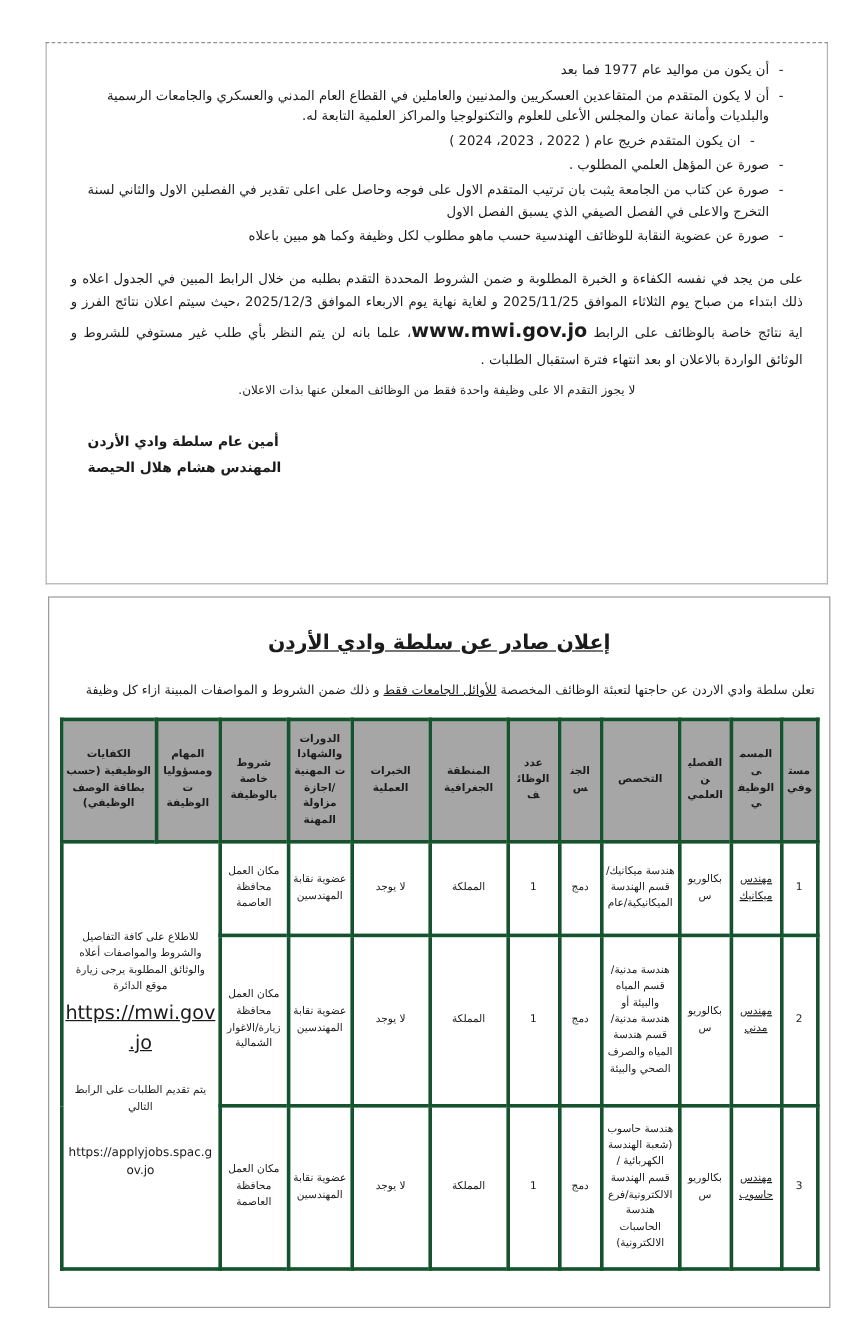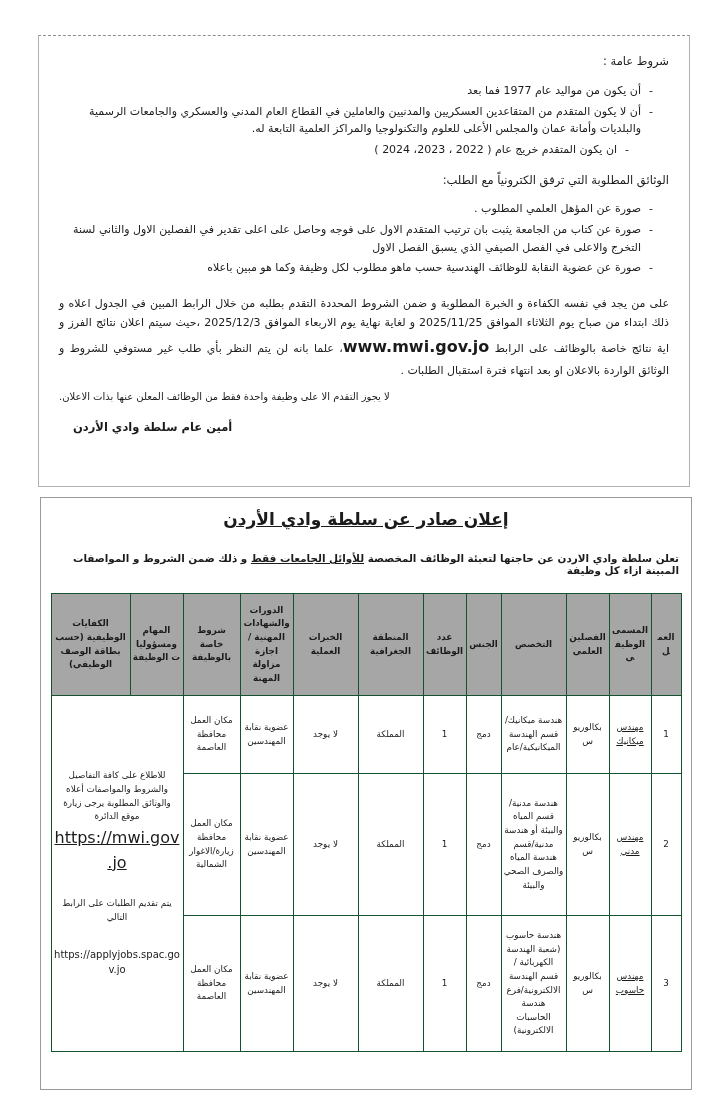--- a/index.html
+++ b/index.html
@@ -16,71 +16,69 @@
   }
   .sec-heading { font-size: 11.5px; margin: 4px 0 14px; }
   .bullets { margin-right: 16px; }
   .bullet { display: flex; gap: 8px; font-size: 11px; line-height: 1.6; margin-bottom: 3px; }
   .bullet .dash { flex: 0 0 auto; }
   .bullet .btxt { flex: 1 1 auto; }
   .bullet.indent { margin-right: 24px; }
   .docs-heading { margin: 15px 0 13px; }
   .para { font-size: 11px; line-height: 1.78; text-align: justify; margin: 17px 0 10px; }
   .inline-link { font-weight: bold; font-size: 16px; }
-  .note { font-size: 10px; text-align: left; }
-  .signature { margin-top: 15px; text-align: left; font-weight: bold; font-size: 11.5px; line-height: 1.85; padding-left: 14px; }
+  .note { font-size: 10px; text-align: center; }
+  .signature { margin-top: 27px; text-align: left; font-weight: bold; font-size: 11.5px; line-height: 1.85; padding-left: 14px; }
   
   .box2 {
     position: absolute; left: 40px; top: 497px; width: 652px; height: 593px;
-    border: 1px solid #9a9a9a; padding: 5px 8px 0 8px;
+    border: 1px solid #9a9a9a; padding: 22px 8px 0 8px;
   }
   .title { text-align: center; font-weight: bold; font-size: 17px; text-decoration: underline; margin-top: 6px; }
-  .subtitle { margin-top: 23px; font-size: 10.4px; font-weight: bold; text-align: right; padding: 0 4px; }
+  .subtitle { margin-top: 23px; font-size: 10.4px; font-weight: normal; text-align: right; padding: 0 4px; }
   .subtitle .u { text-decoration: underline; }
   table.jobs { border-collapse: collapse; table-layout: fixed; width: 630px; margin: 17px auto 0; direction: rtl; }
   table.jobs th, table.jobs td {
-    border: 1px solid #14532d; text-align: center; vertical-align: middle;
+    border: 3px solid #14532d; text-align: center; vertical-align: middle;
     padding: 2px; font-size: 8.8px; line-height: 1.55; word-wrap: break-word; overflow: hidden;
   }
   table.jobs th { background: #a6a6a6; font-weight: bold; }
   tr.hdr { height: 102px; }
   tr.r1 { height: 78px; }
   tr.r2 { height: 142px; }
   tr.r3 { height: 136px; }
   td.jobtitle { text-decoration: underline; }
   td.info { vertical-align: top; padding: 40px 6px 0 6px; font-size: 9.2px; line-height: 1.7; }
   .info-link1 { display: block; font-size: 16px; text-decoration: underline; margin-top: 2px; direction: ltr; color: #1b1b1b; }
   .info-line2 { margin-top: 22px; }
   .info-link2 { display: block; font-size: 10px; margin-top: 22px; direction: ltr; color: #1b1b1b; }
 </style>
 </head>
 <body>
 
 <div class="page">
 
   <div class="box1">
 
-    <div class="sec-heading">شروط عامة :</div>
 
     <div class="bullets">
       <div class="bullet">
         <span class="dash">-</span>
         <span class="btxt">أن يكون من مواليد عام 1977 فما بعد</span>
       </div>
       <div class="bullet">
         <span class="dash">-</span>
         <span class="btxt">أن لا يكون المتقدم من المتقاعدين العسكريين والمدنيين والعاملين في القطاع العام المدني والعسكري والجامعات الرسمية والبلديات وأمانة عمان والمجلس الأعلى للعلوم والتكنولوجيا والمراكز العلمية التابعة له.</span>
       </div>
       <div class="bullet indent">
         <span class="dash">-</span>
         <span class="btxt">ان يكون المتقدم خريج عام ( 2022 ، 2023، 2024 )</span>
       </div>
     </div>
 
-    <div class="sec-heading docs-heading">الوثائق المطلوبة التي ترفق الكترونياً مع الطلب:</div>
 
     <div class="bullets">
       <div class="bullet">
         <span class="dash">-</span>
         <span class="btxt">صورة عن المؤهل العلمي المطلوب .</span>
       </div>
       <div class="bullet">
         <span class="dash">-</span>
         <span class="btxt">صورة عن كتاب من الجامعة يثبت بان ترتيب المتقدم الاول على فوجه وحاصل على اعلى تقدير في الفصلين الاول والثاني لسنة التخرج والاعلى في الفصل الصيفي الذي يسبق الفصل الاول</span>
       </div>
@@ -89,20 +87,21 @@
         <span class="btxt">صورة عن عضوية النقابة للوظائف الهندسية حسب ماهو مطلوب لكل وظيفة وكما هو مبين باعلاه</span>
       </div>
     </div>
 
     <p class="para"><span>على من يجد في نفسه الكفاءة و الخبرة المطلوبة و ضمن الشروط المحددة التقدم بطلبه من خلال الرابط المبين في الجدول اعلاه و ذلك ابتداء من صباح يوم الثلاثاء الموافق 2025/11/25 و لغاية نهاية يوم الاربعاء الموافق 2025/12/3 ،حيث سيتم اعلان نتائج الفرز و اية نتائج خاصة بالوظائف على الرابط </span><span class="inline-link">www.mwi.gov.jo</span><span>، علما بانه لن يتم النظر بأي طلب غير مستوفي للشروط و الوثائق الواردة بالاعلان او بعد انتهاء فترة استقبال الطلبات .</span></p>
 
     <div class="note">لا يجوز التقدم الا على وظيفة واحدة فقط من الوظائف المعلن عنها بذات الاعلان.</div>
 
     <div class="signature">
       <div>أمين عام سلطة وادي الأردن</div>
+      <div>المهندس هشام هلال الحيصة</div>
     </div>
   </div>
 
   <div class="box2">
 
     <div class="title">إعلان صادر عن سلطة وادي الأردن</div>
 
     <div class="subtitle"><span>تعلن سلطة وادي الاردن عن حاجتها لتعبئة الوظائف المخصصة </span><span class="u">للأوائل الجامعات فقط</span><span> و ذلك ضمن الشروط و المواصفات المبينة ازاء كل وظيفة</span></div>
 
     <table class="jobs">
@@ -115,21 +114,21 @@
           <col style="width:43px">
           <col style="width:65px">
           <col style="width:65px">
         <col style="width:53px">
           <col style="width:57px">
           <col style="width:53px">
           <col style="width:79px">
       </colgroup>
       <thead>
         <tr class="hdr">
-          <th>العمل</th>
+          <th>مستوفي</th>
           <th>المسمى الوظيفي</th>
           <th>الفصلين العلمي</th>
           <th>التخصص</th>
           <th>الجنس</th>
           <th>عدد الوظائف</th>
           <th>المنطقة الجغرافية</th>
           <th>الخبرات العملية</th>
           <th>الدورات والشهادات المهنية /اجازة مزاولة المهنة</th>
           <th>شروط خاصة بالوظيفة</th>
           <th>المهام ومسؤوليات الوظيفة</th>

